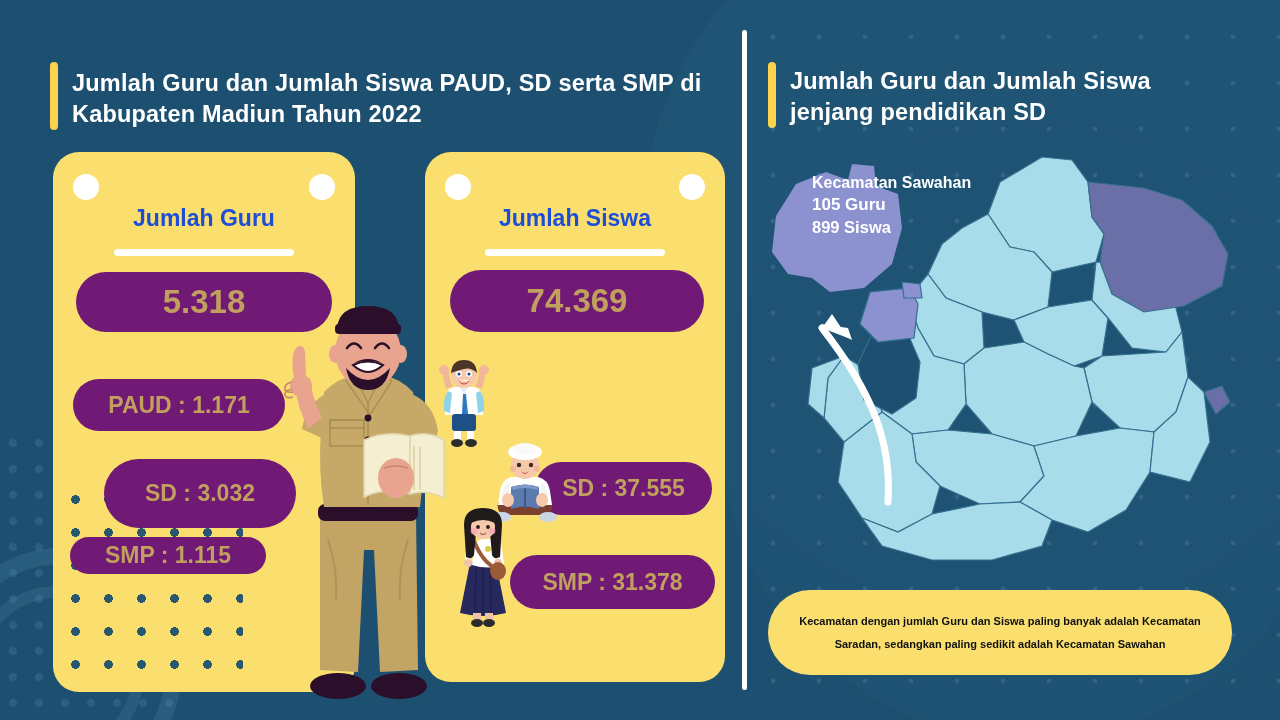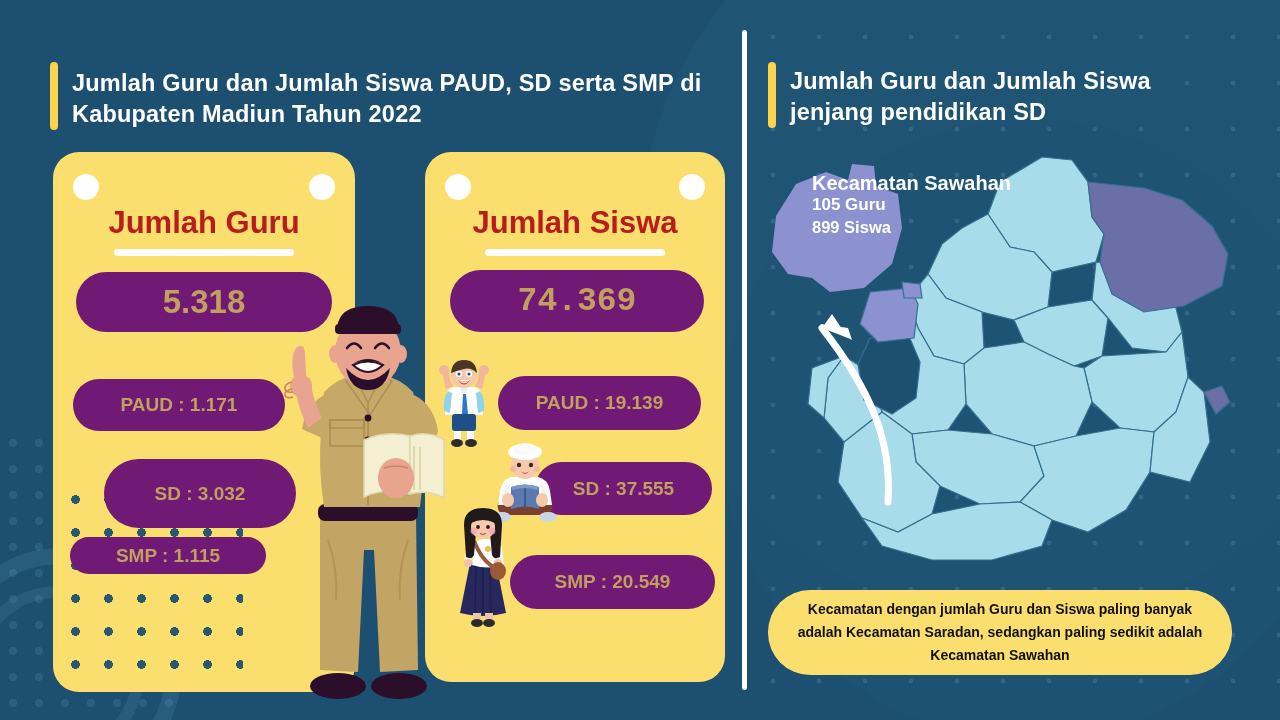--- a/index.html
+++ b/index.html
@@ -65,42 +65,42 @@
   }
   #card-guru{left:53px;top:152px;width:302px;height:540px;}
   #card-siswa{left:425px;top:152px;width:300px;height:530px;}
   .card .hole{
     position:absolute;width:26px;height:26px;border-radius:50%;background:#ffffff;top:22px;
   }
   .card .hole.l{left:20px;}
   .card .hole.r{right:20px;}
   .card-title{
     position:absolute;left:0;right:0;top:53px;text-align:center;
-    font-size:31px;font-weight:bold;color:#b91c1c;
+    font-size:23px;font-weight:bold;color:#1d4ed8;
   }
   .card-underline{
     position:absolute;left:50%;transform:translateX(-50%);top:97px;
     width:180px;height:7px;background:#ffffff;border-radius:4px;
   }
   .pill{
     position:absolute;background:#701a75;border-radius:40px;
     display:flex;align-items:center;justify-content:center;
     color:#c19f5f;font-weight:bold;
   }
   .pill.total{font-size:33px;}
-  .pill.row{font-size:19px;}
+  .pill.row{font-size:23px;}
 
   
   #guru-total{left:23px;top:120px;width:256px;height:60px;}
   #guru-paud{left:20px;top:227px;width:212px;height:52px;}
   #guru-sd{left:51px;top:307px;width:192px;height:69px;}
   #guru-smp{left:17px;top:385px;width:196px;height:37px;}
 
   
-  #siswa-total{left:25px;top:118px;width:254px;height:62px;font-family:Liberation Mono, monospace;}
+  #siswa-total{left:25px;top:118px;width:254px;height:62px;}
   #siswa-paud{left:73px;top:224px;width:203px;height:54px;}
   #siswa-sd{left:110px;top:310px;width:177px;height:53px;}
   #siswa-smp{left:85px;top:403px;width:205px;height:54px;}
 
   
   .card-dots{
     position:absolute;left:0;bottom:0;width:190px;height:215px;
     background-image:radial-gradient(circle, #1d5070 4.3px, transparent 4.5px);
     background-size:33px 33px;background-position:6px 6px;
     opacity:.95;
@@ -115,32 +115,32 @@
   
   #stu-boy{left:432px;top:357px;width:64px;height:90px;z-index:5;}
   #stu-sit{left:486px;top:443px;width:78px;height:84px;z-index:5;}
   #stu-girl{left:452px;top:505px;width:62px;height:123px;z-index:5;}
 
   
   #map-wrap{position:absolute;left:752px;top:142px;width:528px;height:440px;}
   #map-wrap svg{display:block;width:528px;height:440px;}
 
   .ann{position:absolute;color:#ffffff;font-weight:bold;z-index:8;}
-  .ann .l1{font-size:20px;line-height:22px;}
+  .ann .l1{font-size:16px;line-height:22px;}
   .ann .l2{font-size:17px;line-height:22px;}
   .ann .l3{font-size:16.5px;line-height:22px;}
   #ann-sawahan{left:812px;top:172px;}
   #ann-saradan{left:1074px;top:222px;}
 
   
   #caption{
     position:absolute;left:768px;top:590px;width:464px;height:85px;
     background:#fbdf6e;border-radius:42px;
     display:flex;align-items:center;justify-content:center;text-align:center;
-    color:#111111;font-weight:bold;font-size:14px;line-height:23px;
+    color:#111111;font-weight:bold;font-size:11px;line-height:23px;
     padding:0 18px;box-sizing:border-box;
   }
 </style>
 </head>
 <body>
 
 <div class="stage">
 
   <div class="bg-base"></div>
   <div class="bg-sheen"></div>
@@ -173,23 +173,22 @@
     <div class="pill row" id="guru-sd">SD : 3.032</div>
     <div class="pill row" id="guru-smp">SMP : 1.115</div>
   </div>
 
   <div class="card" id="card-siswa">
     <div class="hole l"></div>
     <div class="hole r"></div>
     <div class="card-title">Jumlah Siswa</div>
     <div class="card-underline"></div>
     <div class="pill total" id="siswa-total">74.369</div>
-    <div class="pill row" id="siswa-paud">PAUD : 19.139</div>
     <div class="pill row" id="siswa-sd">SD : 37.555</div>
-    <div class="pill row" id="siswa-smp">SMP : 20.549</div>
+    <div class="pill row" id="siswa-smp">SMP : 31.378</div>
   </div>
 
   <div class="illus" id="teacher">
     <svg viewBox="0 0 200 420" width="200" height="420">
 
       <path d="M52 215 L148 215 L150 370 L112 372 L106 250 L96 250 L90 372 L52 370 Z" fill="#c2a465"></path>
       <path d="M60 240 q10 28 8 60" stroke="#b09455" stroke-width="2" fill="none"></path>
       <path d="M140 240 q-10 28 -8 60" stroke="#b09455" stroke-width="2" fill="none"></path>
 
       <ellipse cx="70" cy="386" rx="28" ry="13" fill="#2b0f2a"></ellipse>

